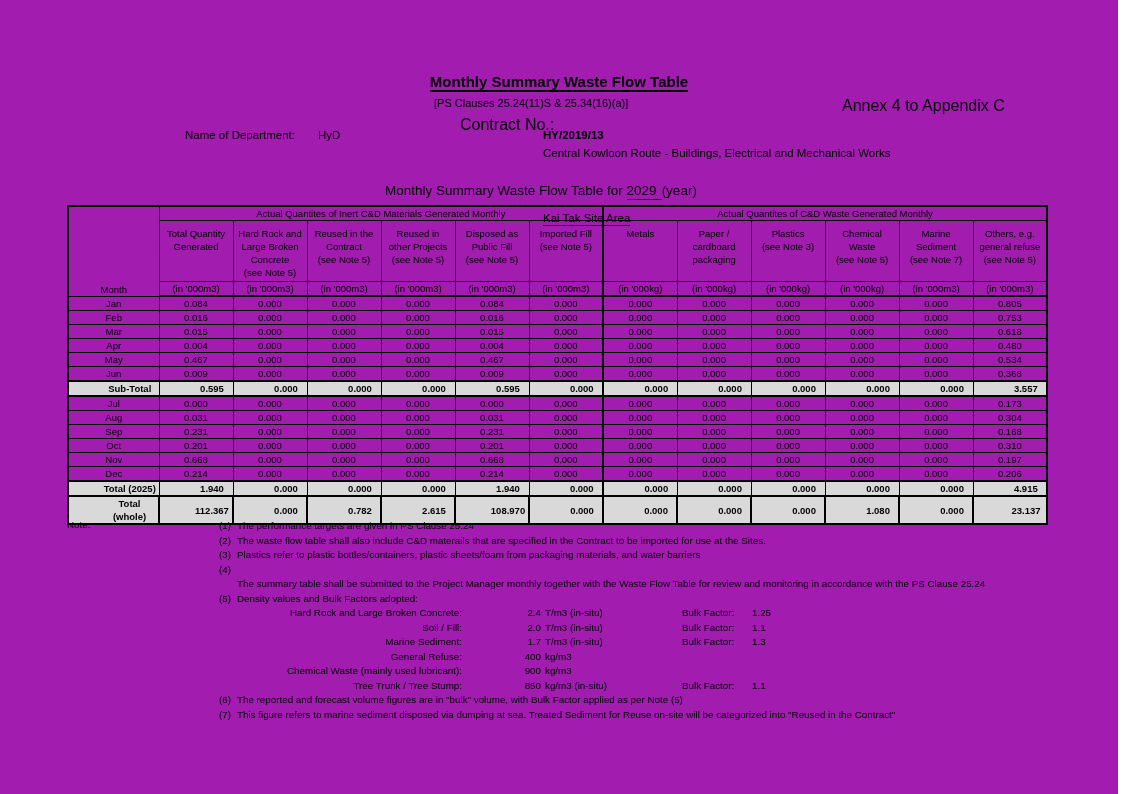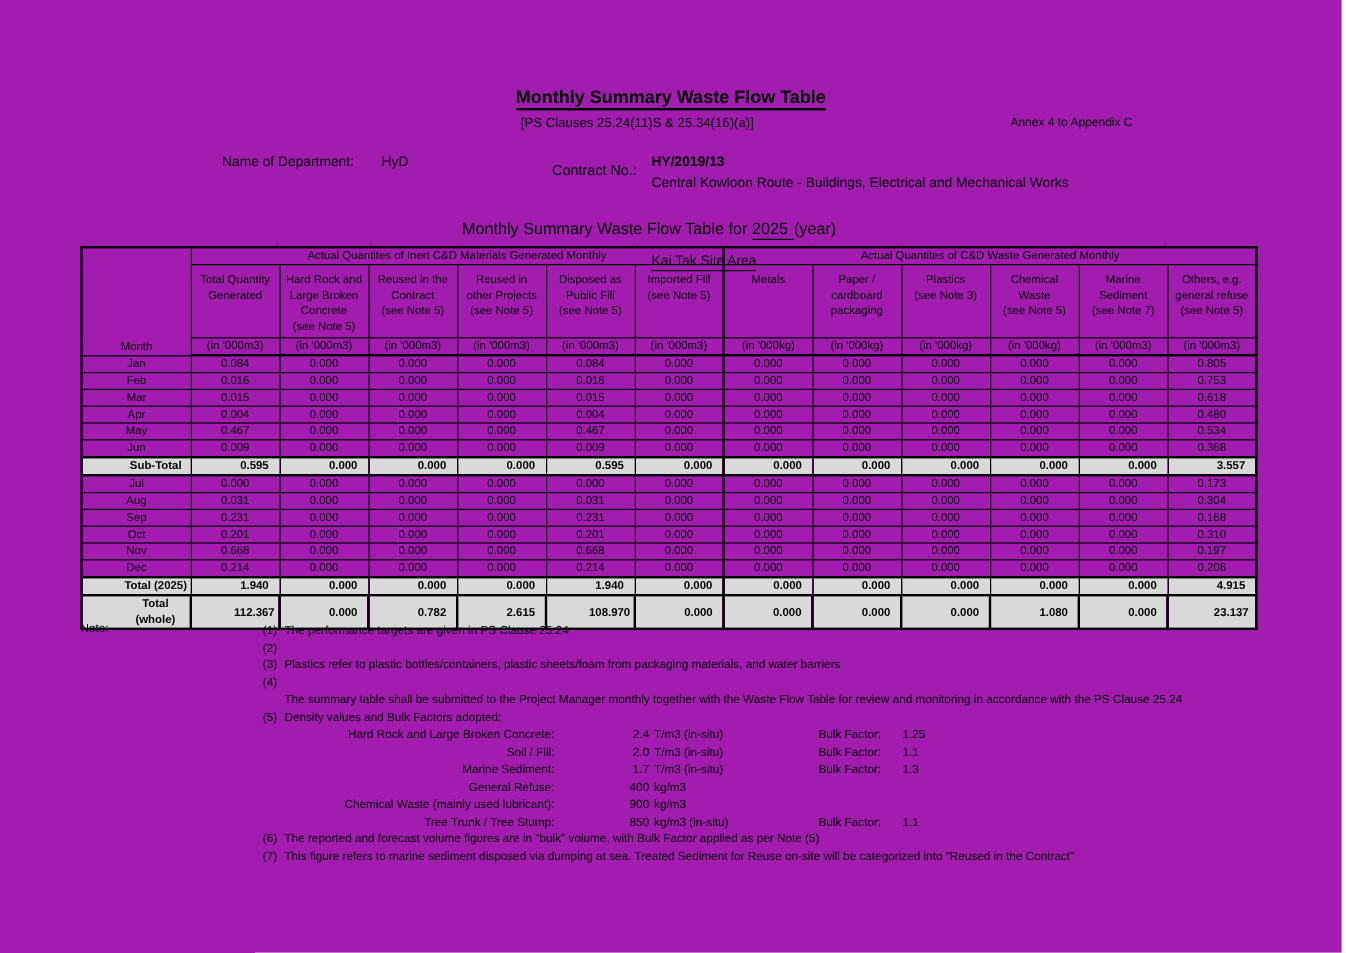--- a/index.html
+++ b/index.html
@@ -4,24 +4,24 @@
 <style>
   html,body{margin:0;padding:0;background:#fff;}
   .page{position:relative;width:1118px;height:794px;background:#a21caf;color:#000;
         font-family:"Liberation Sans",sans-serif;overflow:hidden;}
   .abs{position:absolute;white-space:nowrap;}
 
   
   .title{top:73px;left:0;width:100%;text-align:center;font-size:15px;font-weight:bold;}
   .title .u{border-bottom:2px solid #000;padding-bottom:0px;}
   .ps-clauses{top:97px;left:434px;font-size:11px;}
-  .annex{top:97px;left:842px;font-size:10px;}
+  .annex{top:97px;left:842px;font-size:16px;}
   .dept-label{top:129px;left:185px;font-size:11.5px;}
   .dept-value{top:129px;left:318px;font-size:11.5px;}
-  .contract-label{top:135px;left:460px;font-size:12px;text-align:center;}
+  .contract-label{top:116px;left:460px;font-size:16px;text-align:center;}
   .contract-value{top:129px;left:543px;font-size:11.5px;font-weight:bold;}
   .proj1{top:147px;left:543px;font-size:11.5px;}
   .proj2{top:165px;left:543px;font-size:11.5px;border-bottom:1px solid #000;padding-bottom:1px;margin-top:47px;}
   .subtitle{top:183px;left:385px;font-size:13.5px;}
   .subtitle .year{border-bottom:1px solid #000;padding-right:5px;padding-bottom:1px;}
 
   
   table.wf{position:absolute;top:205px;left:67px;width:979px;border-collapse:collapse;
            table-layout:fixed;border:2px solid #000;}
   table.wf th,table.wf td{border:1px solid #000;font-size:9.5px;line-height:13px;
@@ -60,21 +60,21 @@
   <div class="abs ps-clauses">[PS Clauses 25.24(11)S &amp; 25.34(16)(a)]</div>
   <div class="abs annex">Annex 4 to Appendix C</div>
 
   <div class="abs dept-label">Name of Department:</div>
   <div class="abs dept-value">HyD</div>
   <div class="abs contract-label">Contract No.:</div>
   <div class="abs contract-value">HY/2019/13</div>
   <div class="abs proj1">Central Kowloon Route - Buildings, Electrical and Mechanical Works</div>
   <div class="abs proj2">Kai Tak Site Area</div>
 
-  <div class="abs subtitle"><span>Monthly Summary Waste Flow Table for </span><span class="year">2025</span><span>(year)</span></div>
+  <div class="abs subtitle"><span>Monthly Summary Waste Flow Table for </span><span class="year">2029</span><span>(year)</span></div>
 
   <table class="wf">
     <colgroup id="wf-cols">
         <col style="width: 91px;">
         <col style="width: 74px;">
         <col style="width: 74px;">
         <col style="width: 74px;">
         <col style="width: 74px;">
         <col style="width: 74px;">
         <col style="width: 74px;">
@@ -370,20 +370,21 @@
   </table>
 
   <div class="abs note-label">Note:</div>
   <div class="notes" id="notes-block">
       <div class="note-row">
         <span class="note-num">(1)</span>
         <span class="note-text">The performance targets are given in PS Clause 25.24</span>
       </div>
       <div class="note-row">
         <span class="note-num">(2)</span>
+        <span class="note-text">The waste flow table shall also include C&amp;D materails that are specified in the Contract to be imported for use at the Sites.</span>
       </div>
       <div class="note-row">
         <span class="note-num">(3)</span>
         <span class="note-text">Plastics refer to plastic bottles/containers, plastic sheets/foam from packaging materials, and water barriers</span>
       </div>
       <div class="note-row">
         <span class="note-num">(4)</span>
         <span class="note-text"></span>
       </div>
       <div class="note-row">

